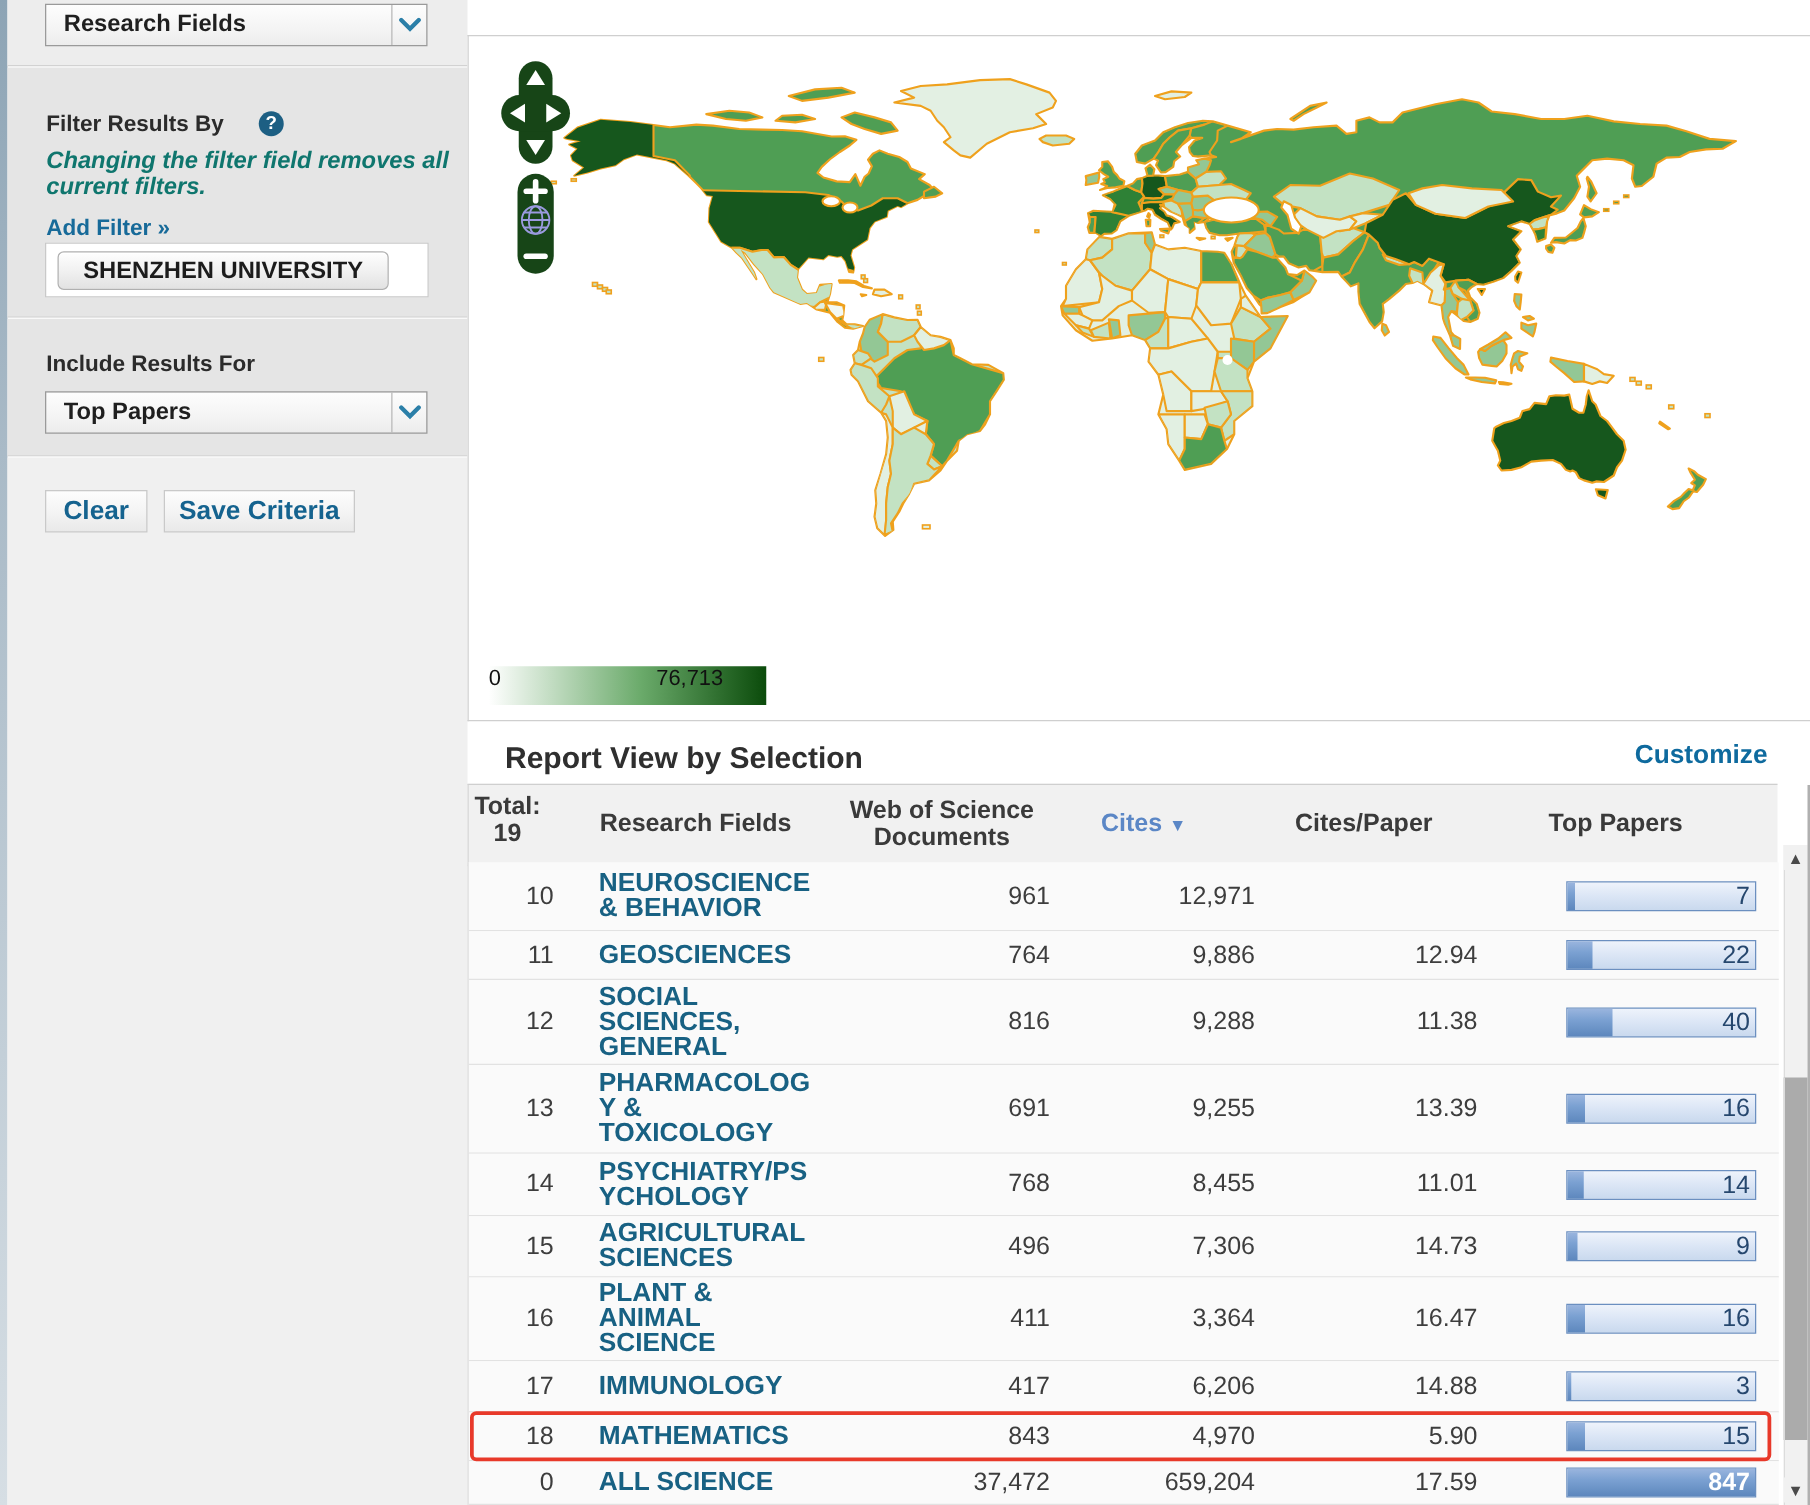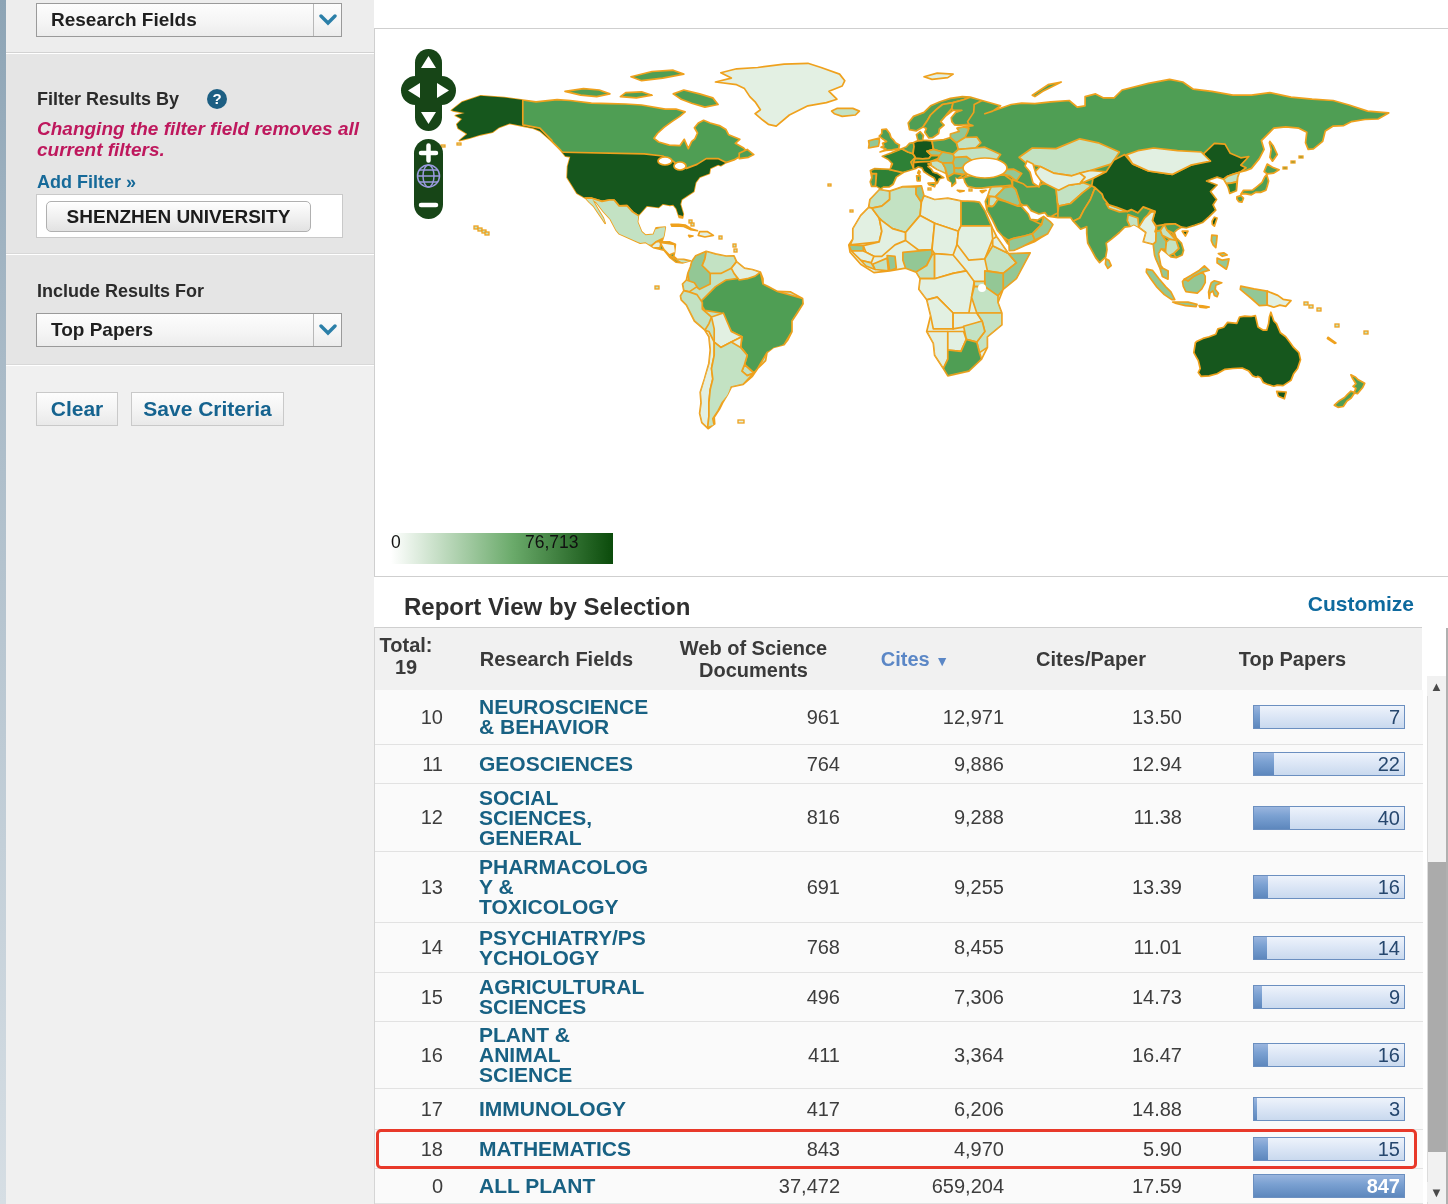--- a/index.html
+++ b/index.html
@@ -9,21 +9,21 @@
 #sb1{left:6px;top:0;width:368px;height:53px;background:#ededed;border-bottom:1px solid #d2d2d2}
 #sb2{left:6px;top:54px;width:368px;height:200px;background:#e5e5e5;border-bottom:1px solid #d8d8d8}
 #sb3{left:6px;top:255px;width:368px;height:110px;background:#e5e5e5;border-bottom:1px solid #d8d8d8}
 #sb4{left:6px;top:366px;width:368px;height:838px;background:#f0f0f0}
 .sel{left:36px;width:306px;height:34px;background:linear-gradient(180deg,#fdfdfd,#f4f4f4 60%,#ececec);border:1px solid #9a9a9a;display:flex;align-items:center}
 .sel .t{font-weight:bold;font-size:19px;color:#1f1f1f;padding-left:14px}
 .sel .chev{position:absolute;right:0;top:0;width:28px;height:100%;border-left:1px solid #b8b8b8;display:flex;align-items:center;justify-content:center}
 .chev svg{display:block}
 .h1{font-weight:bold;font-size:18px;color:#2b2b2b}
 #qmark{left:207px;top:89px;width:20px;height:20px;border-radius:50%;background:#1d5f83;color:#fff;font-weight:bold;font-size:15px;text-align:center;line-height:20px}
-#ital{left:37px;top:118px;width:322px;font-style:italic;font-weight:bold;font-size:19px;line-height:21px;color:#be185d}
+#ital{left:37px;top:118px;width:322px;font-style:italic;font-weight:bold;font-size:19px;line-height:21px;color:#0f766e}
 #addf{left:37px;top:172px;font-weight:bold;font-size:18px;color:#176a99}
 #whitebox{left:36px;top:194px;width:307px;height:44px;background:#fff;border:1px solid #c9c9c9}
 #shenz{left:9px;top:6px;width:265px;height:31px;border:1px solid #b0b0b0;border-radius:5px;background:linear-gradient(180deg,#fefefe,#f1f1f1 50%,#e2e2e2);box-shadow:inset 0 1px 0 #fff;text-align:center;line-height:29px;font-weight:bold;font-size:19px;color:#1c1c1c}
 .btn{height:34px;border:1px solid #c9c9c9;background:linear-gradient(180deg,#fdfdfd,#f3f3f3 55%,#e9e9e9);text-align:center;font-weight:bold;font-size:21px;color:#15638f;display:flex;align-items:center;justify-content:center}
 #mappanel{left:374px;top:28px;width:1074px;height:549px;background:#fff;border:1px solid #cfcfcf;border-right:none}
 #reptitle{left:404px;top:593px;font-weight:bold;font-size:24px;color:#2f2f2f}
 #customize{left:1290px;top:592px;width:124px;text-align:right;font-weight:bold;font-size:21px;color:#0e6a9e}
 #thead{left:374px;top:627px;width:1048px;height:66px;background:#f1f1f1;border-top:1px solid #cfcfcf;border-bottom:1px solid #d6d6d6;border-left:1px solid #d5d5d5}
 .th{position:absolute;font-weight:bold;font-size:20px;color:#3a3a3a;text-align:center;line-height:22px}
 #rows{left:374px;top:690px;width:1048px;height:514px;background:#fbfbfb;border-left:1px solid #d5d5d5}
@@ -310,21 +310,20 @@
 <div class="abs th" style="left:1030px;top:648px;width:122px">Cites/Paper</div>
 <div class="abs th" style="left:1230px;top:648px;width:125px">Top Papers</div>
 <div id="rows" class="abs">
 <div class="row" style="top:0px;height:55px">
 <div class="cell num" style="left:0px;width:68px">10</div>
 <div class="fld">
         <span>NEUROSCIENCE &amp; BEHAVIOR</span>
       </div>
 <div class="cell num" style="left:300px;width:165px">961</div>
 <div class="cell num" style="left:465px;width:164px">12,971</div>
-<div class="cell num" style="left:640px;width:167px">13.50</div>
 <div class="bar" style="top:15px">
         <div class="v" style="width:6px"></div>
         <div class="t" style="">7</div>
       </div>
 </div>
 <div class="row" style="top:55px;height:39px">
 <div class="cell num" style="left:0px;width:68px">11</div>
 <div class="fld">
         <span>GEOSCIENCES</span>
       </div>
@@ -423,21 +422,21 @@
 <div class="cell num" style="left:465px;width:164px">4,970</div>
 <div class="cell num" style="left:640px;width:167px">5.90</div>
 <div class="bar" style="top:7px">
         <div class="v" style="width:14px"></div>
         <div class="t" style="">15</div>
       </div>
 </div>
 <div class="row" style="top:479px;height:35px">
 <div class="cell num" style="left:0px;width:68px">0</div>
 <div class="fld">
-        <span>ALL PLANT</span>
+        <span>ALL SCIENCE</span>
       </div>
 <div class="cell num" style="left:300px;width:165px">37,472</div>
 <div class="cell num" style="left:465px;width:164px">659,204</div>
 <div class="cell num" style="left:640px;width:167px">17.59</div>
 <div class="bar" style="top:5px">
         <div class="v" style="width:150px"></div>
         <div class="t" style="color:#fff;font-weight:bold">847</div>
       </div>
 </div>
 </div>

